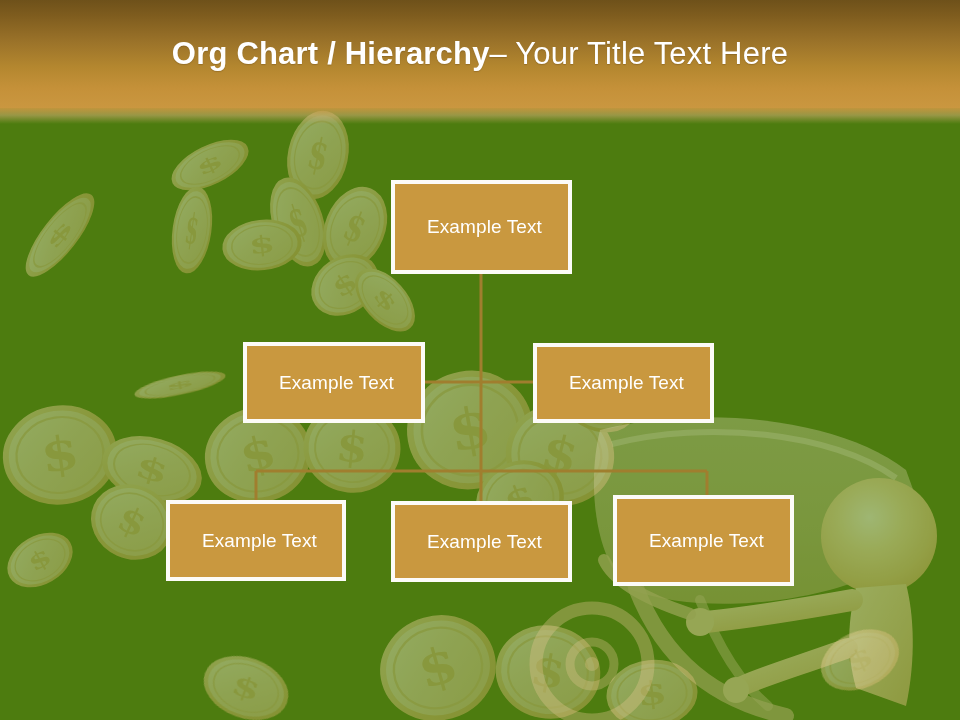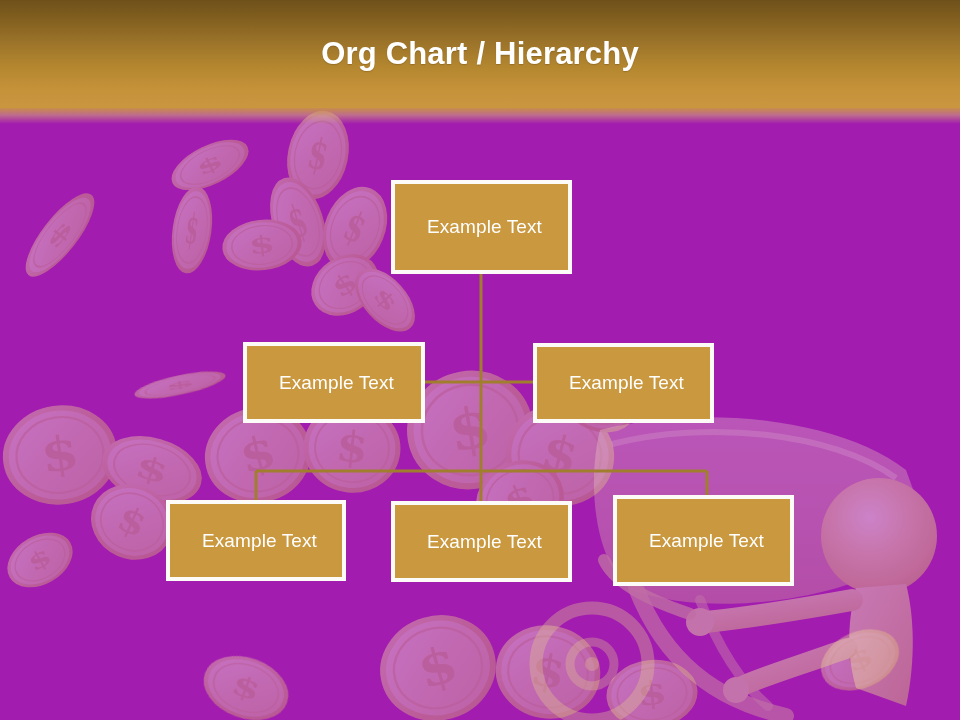--- a/index.html
+++ b/index.html
@@ -10,21 +10,21 @@
     height: 720px;
     overflow: hidden;
     background: #FBF9F5;
     font-family: "Liberation Sans", sans-serif;
   }
 
   #slide {
     position: relative;
     width: 960px;
     height: 720px;
-    background: #a21caf;
+    background: #4d7c0f;
     overflow: hidden;
   }
 
   
   #bg-art {
     position: absolute;
     inset: 0;
     width: 960px;
     height: 720px;
     pointer-events: none;
@@ -253,20 +253,21 @@
       <circle cx="736" cy="690" r="13" fill="#EDD8A6"></circle>
 
       <path d="M690,614 C636,596 612,578 604,560" fill="none" stroke="#E6CE9C" stroke-width="12" stroke-linecap="round" opacity="0.8"></path>
     </g>
   </svg>
 
   <div id="title-banner"></div>
   <div id="title-fade"></div>
   <div id="title-text">
     <span id="title-strong">Org Chart / Hierarchy</span>
+      <span id="title-rest"> – Your Title Text Here</span>
   </div>
 
   <svg id="connectors" viewBox="0 0 960 720" xmlns="http://www.w3.org/2000/svg">
     <g stroke="#A07E2E" stroke-width="3" fill="none">
 
       <line x1="481" y1="274" x2="481" y2="503"></line>
 
       <line x1="425" y1="382" x2="533" y2="382"></line>
 
       <line x1="256" y1="471" x2="707" y2="471"></line>

